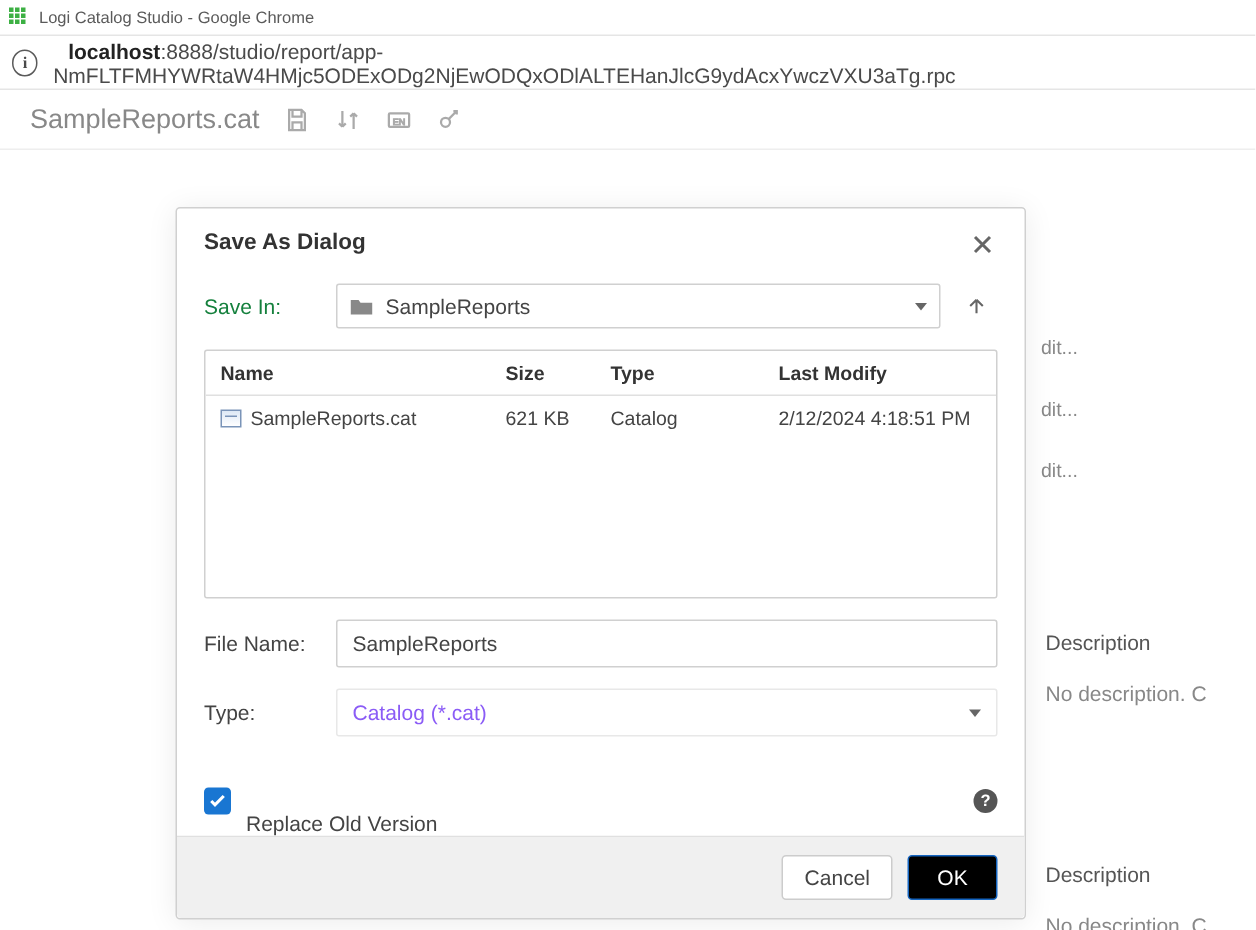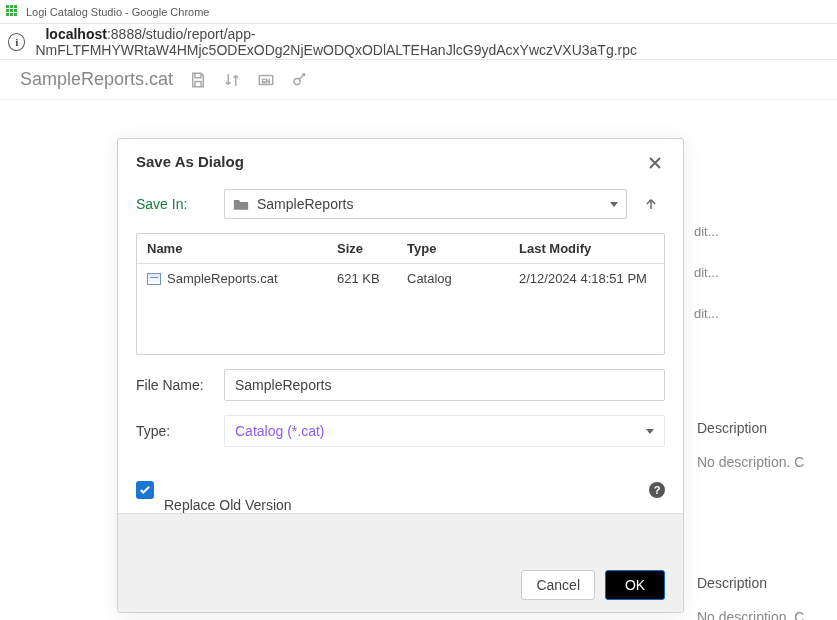--- a/index.html
+++ b/index.html
@@ -56,21 +56,21 @@
   .frow label { width: 78px; font-size: 14px; color: #444; }
   .txt-input { flex: 1; height: 32px; border: 1px solid #d0d0d0; border-radius: 2px; padding: 0 10px; font-size: 14px; color: #444; }
   .type-sel { flex: 1; height: 32px; border: 1px solid #e8e8e8; border-radius: 2px; padding: 0 10px; display: flex; align-items: center; justify-content: space-between; color: #8b5cf6; font-size: 14px; }
   .chk-row { display: flex; align-items: center; gap: 10px; padding: 6px 0 0 0; }
   .chk { width: 18px; height: 18px; border-radius: 3px; background: #1976d2; display: flex; align-items: center; justify-content: center; cursor: pointer; }
   .chk svg { width: 12px; height: 10px; stroke: #fff; stroke-width: 2.5; fill: none; }
   .chk-label { font-size: 14px; color: #444; flex: 1; margin-top: 30px; }
   .help-ic { width: 16px; height: 16px; border-radius: 50%; background: #555; color: #fff; font-size: 11px; font-weight: bold; display: flex; align-items: center; justify-content: center; cursor: pointer; }
 
   .dlg-foot { margin-top: auto; background: #f0f0f0; border-top: 1px solid #e0e0e0; padding: 12px 18px; display: flex; justify-content: flex-end; gap: 10px; border-radius: 0 0 3px 3px; }
-  .btn { min-width: 60px; height: 30px; border-radius: 3px; font-size: 14px; cursor: pointer; border: 1px solid #ccc; background: #fff; color: #444; padding: 0 14px; margin-top: 44px; }
+  .btn { min-width: 60px; height: 30px; border-radius: 3px; font-size: 14px; cursor: pointer; border: 1px solid #ccc; background: #fff; color: #444; padding: 0 14px; }
   .btn-primary { background: #000000; border-color: #1565c0; color: #fff; }
 </style>
 </head>
 <body>
 
 <div class="titlebar">
   <div class="app-icon">
     <span></span>
       <span></span>
       <span></span>

